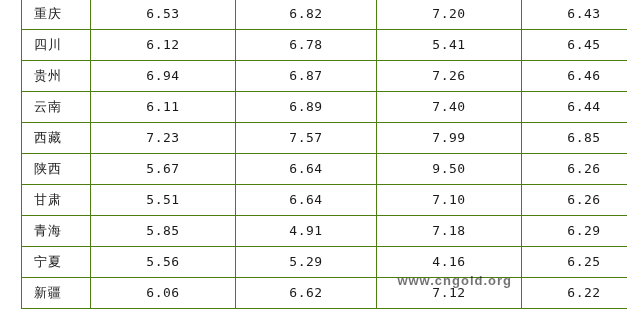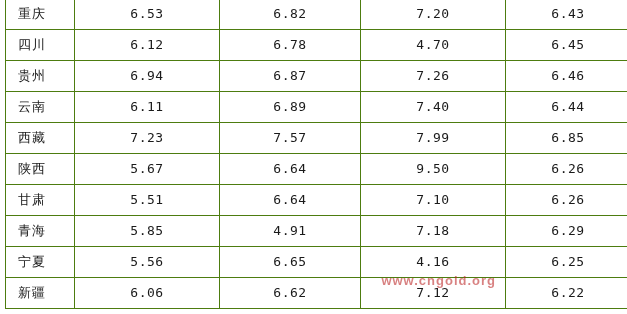--- a/index.html
+++ b/index.html
@@ -10,21 +10,21 @@
   body {
     width: 627px;
     height: 314px;
     overflow: hidden;
     font-family: "Liberation Sans", "DejaVu Sans", sans-serif;
     position: relative;
   }
 
   #page-root {
     position: absolute;
-    left: 0;
+    left: 16px;
     top: 0;
     width: 498px;
     height: 314px;
     text-decoration: underline;
   }
 
   
   .data-table {
     position: absolute;
     left: 5px;
@@ -68,21 +68,21 @@
   .col-v1 { width: 144px; margin-top: 25px; }
   .col-v2 { width: 140px; }
   .col-v3 { width: 144px; }
   .col-v4 { width: 124px; }
 
   
   .watermark {
     position: absolute;
     right: 2px;
     bottom: 26px;
-    color: #b91c1c;
+    color: #000000;
     opacity: 0.55;
     font-size: 13px;
     font-weight: bold;
     letter-spacing: 1px;
     white-space: nowrap;
     pointer-events: none;
     font-family: "Liberation Sans", sans-serif;
   }
 </style>
 </head>
@@ -96,21 +96,21 @@
           <td class="col-region">重庆</td>
           <td class="col-value col-v1">6.53</td>
           <td class="col-value col-v2">6.82</td>
           <td class="col-value col-v3">7.20</td>
           <td class="col-value col-v4">6.43</td>
         </tr>
         <tr>
           <td class="col-region">四川</td>
           <td class="col-value col-v1">6.12</td>
           <td class="col-value col-v2">6.78</td>
-          <td class="col-value col-v3">4.70</td>
+          <td class="col-value col-v3">5.41</td>
           <td class="col-value col-v4">6.45</td>
         </tr>
         <tr>
           <td class="col-region">贵州</td>
           <td class="col-value col-v1">6.94</td>
           <td class="col-value col-v2">6.87</td>
           <td class="col-value col-v3">7.26</td>
           <td class="col-value col-v4">6.46</td>
         </tr>
         <tr>
@@ -144,21 +144,21 @@
         <tr>
           <td class="col-region">青海</td>
           <td class="col-value col-v1">5.85</td>
           <td class="col-value col-v2">4.91</td>
           <td class="col-value col-v3">7.18</td>
           <td class="col-value col-v4">6.29</td>
         </tr>
         <tr>
           <td class="col-region">宁夏</td>
           <td class="col-value col-v1">5.56</td>
-          <td class="col-value col-v2">6.65</td>
+          <td class="col-value col-v2">5.29</td>
           <td class="col-value col-v3">4.16</td>
           <td class="col-value col-v4">6.25</td>
         </tr>
         <tr>
           <td class="col-region">新疆</td>
           <td class="col-value col-v1">6.06</td>
           <td class="col-value col-v2">6.62</td>
           <td class="col-value col-v3">7.12</td>
           <td class="col-value col-v4">6.22</td>
         </tr>

